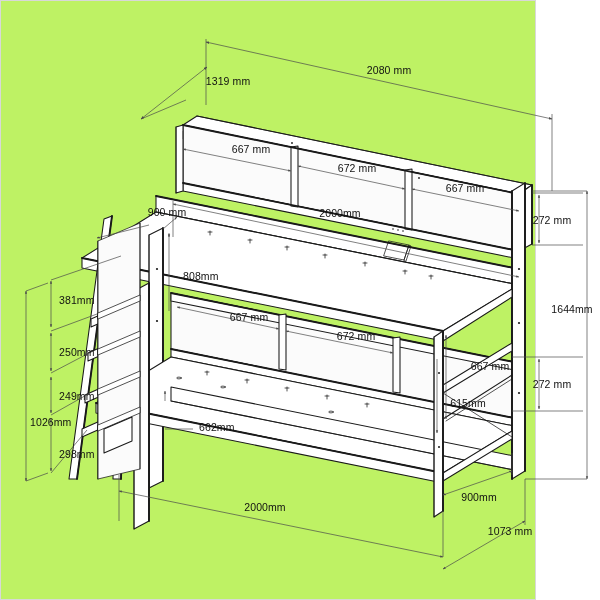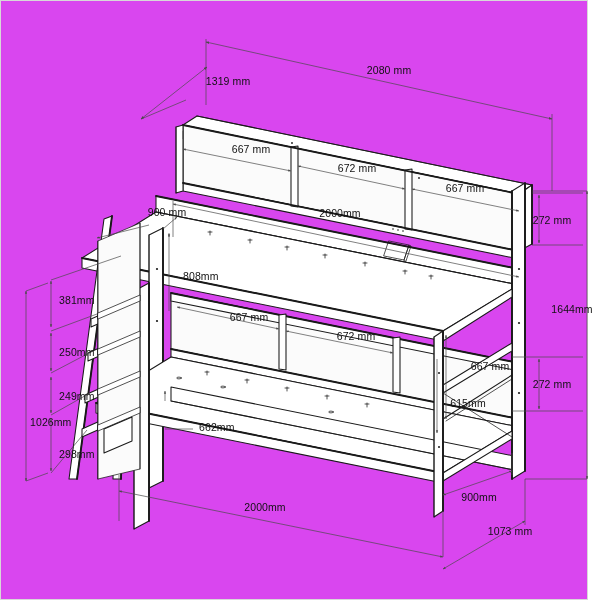--- a/index.html
+++ b/index.html
@@ -8,25 +8,25 @@
     background: #ffffff;
   }
   body {
     width: 600px;
     height: 600px;
     font-family: "Liberation Sans", sans-serif;
     overflow: hidden;
   }
   #frame {
     position: relative;
-    width: 588px;
+    width: 536px;
     height: 600px;
     box-sizing: border-box;
     border: 1px solid #d8d8d8;
-    background: #d946ef;
+    background: #bef264;
   }
   #drawing {
     position: absolute;
     left: 0;
     top: 0;
     width: 600px;
     height: 600px;
     display: block;
   }
   

